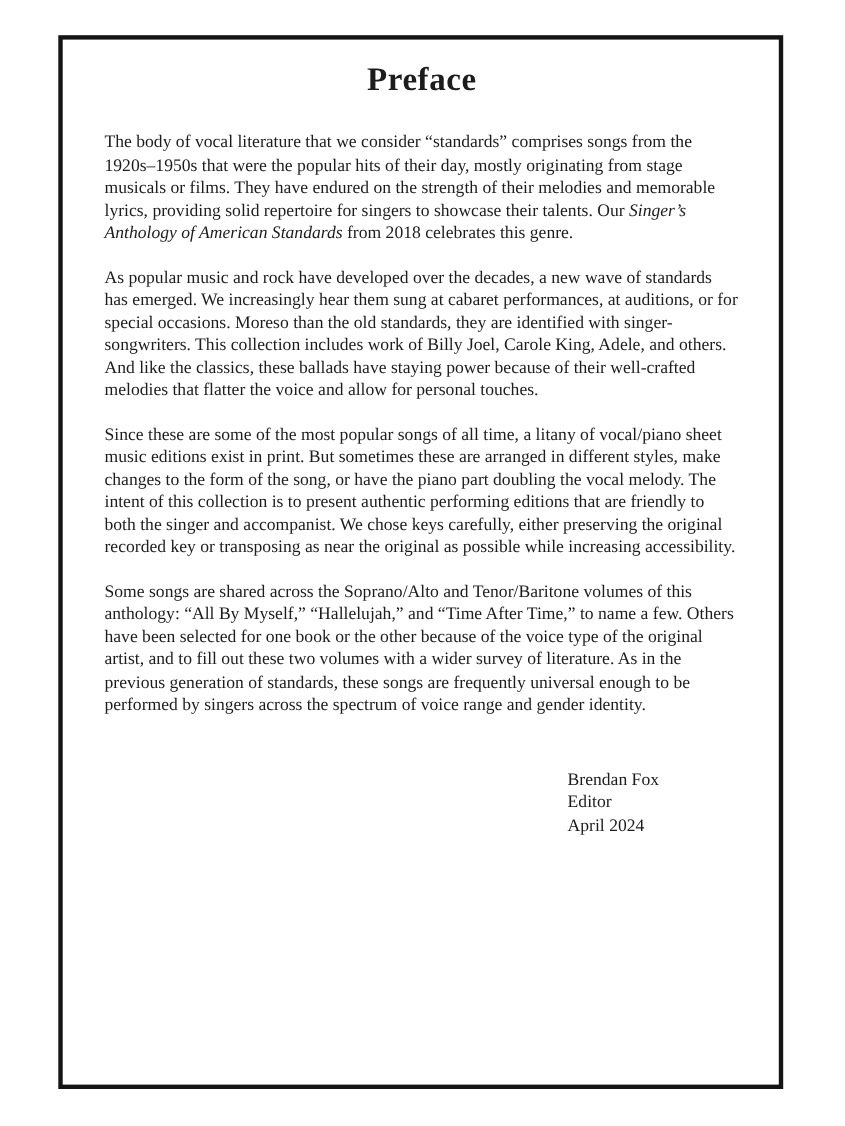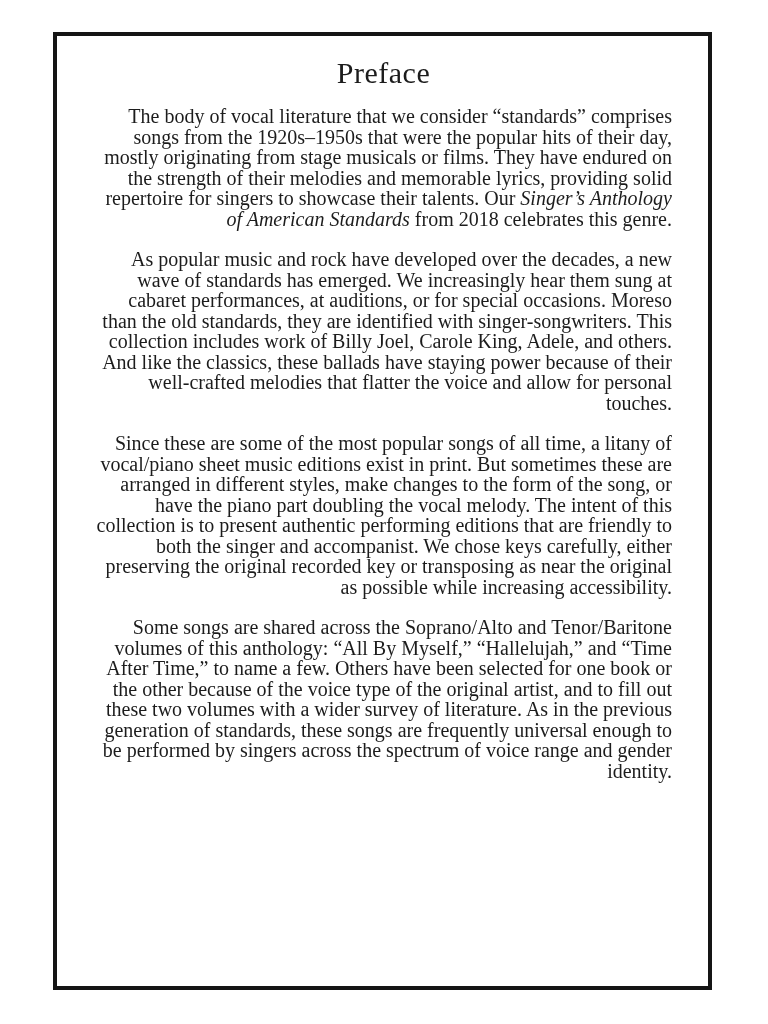--- a/index.html
+++ b/index.html
@@ -24,29 +24,29 @@
     box-sizing: border-box;
     background: #ffffff;
   }
   .content {
     padding: 20px 36px 0 38px;
   }
   .page-title {
     text-align: center;
     font-size: 30px;
     line-height: 34px;
-    font-weight: normal;
-    margin: 0 0 16px 0;
+    font-weight: bold;
+    margin: 0 0 30px 0;
     letter-spacing: 0.5px;
   }
   .body-text p {
-    font-size: 20px;
+    font-size: 16px;
     line-height: 20.5px;
     margin: 0 0 20px 0;
-    text-align: right;
+    text-align: left;
   }
   .italic {
     font-style: italic;
   }
   .signature {
     margin-top: 48px;
     margin-left: auto;
     margin-right: 8px;
     width: 148px;
     font-size: 16px;
@@ -70,15 +70,20 @@
 
       <p>As popular music and rock have developed over the decades, a new wave of standards has emerged. We increasingly hear them sung at cabaret performances, at auditions, or for special occasions. Moreso than the old standards, they are identified with singer-songwriters. This collection includes work of Billy Joel, Carole King, Adele, and others. And like the classics, these ballads have staying power because of their well-crafted melodies that flatter the voice and allow for personal touches.</p>
 
       <p>Since these are some of the most popular songs of all time, a litany of vocal/piano sheet music editions exist in print. But sometimes these are arranged in different styles, make changes to the form of the song, or have the piano part doubling the vocal melody. The intent of this collection is to present authentic performing editions that are friendly to both the singer and accompanist. We chose keys carefully, either preserving the original recorded key or transposing as near the original as possible while increasing accessibility.</p>
 
       <p>Some songs are shared across the Soprano/Alto and Tenor/Baritone volumes of this anthology: “All By Myself,” “Hallelujah,” and “Time After Time,” to name a few. Others have been selected for one book or the other because of the voice type of the original artist, and to fill out these two volumes with a wider survey of literature. As in the previous generation of standards, these songs are frequently universal enough to be performed by singers across the spectrum of voice range and gender identity.</p>
 
 
     </div>
 
+    <div class="signature">
+      <div>Brendan Fox</div>
+      <div>Editor</div>
+      <div>April 2024</div>
+    </div>
 
   </div>
 </div>
 
 </body></html>

